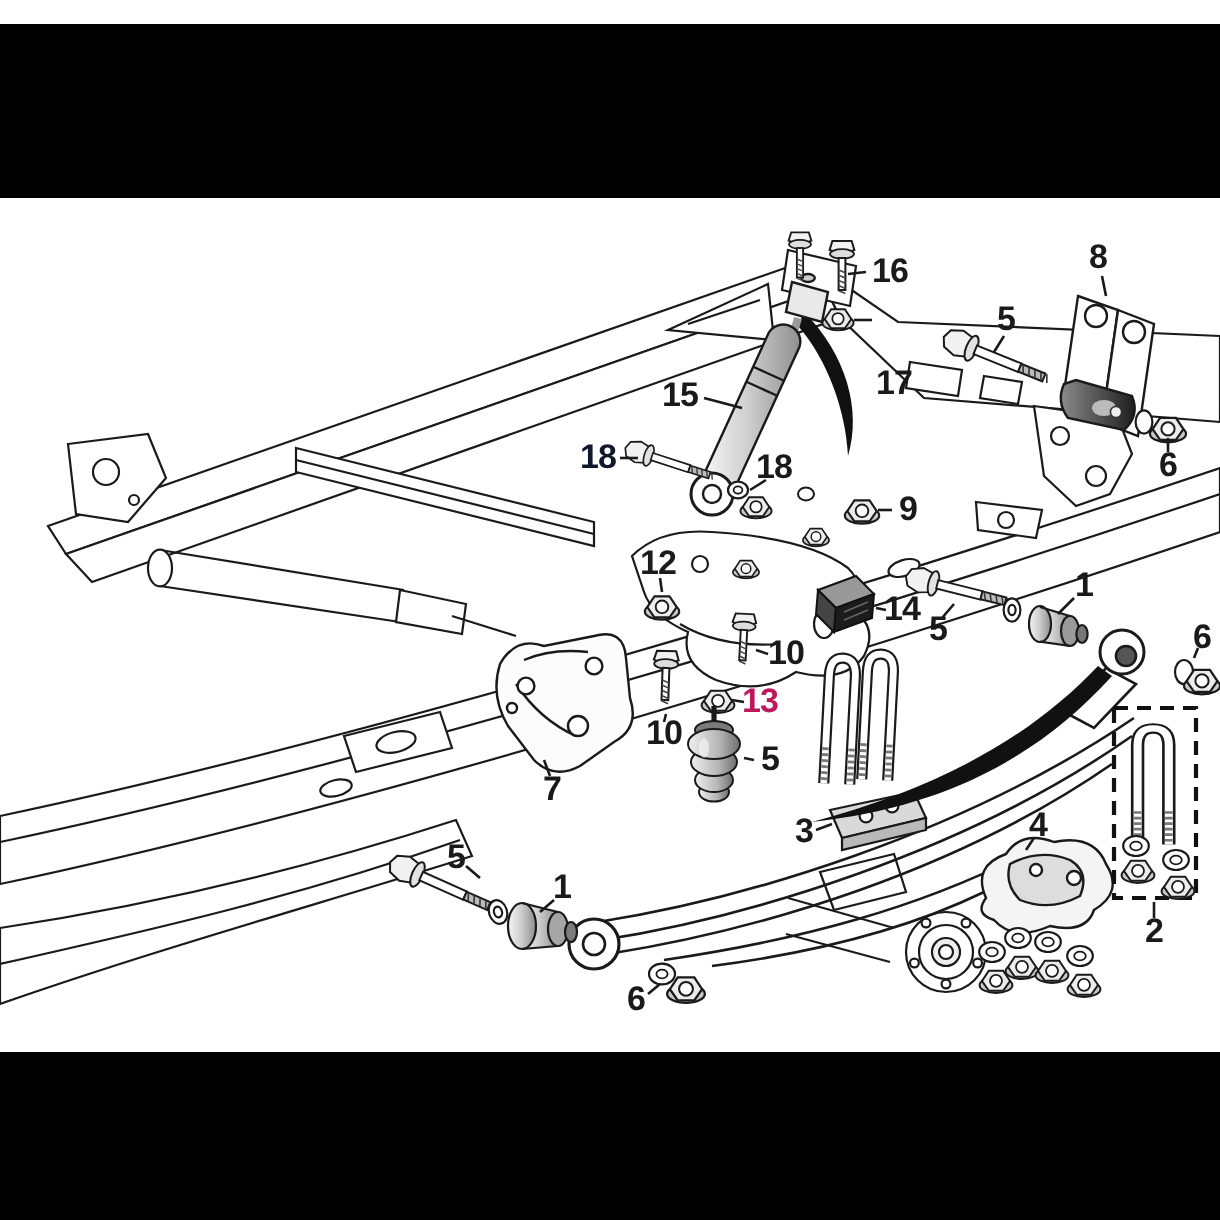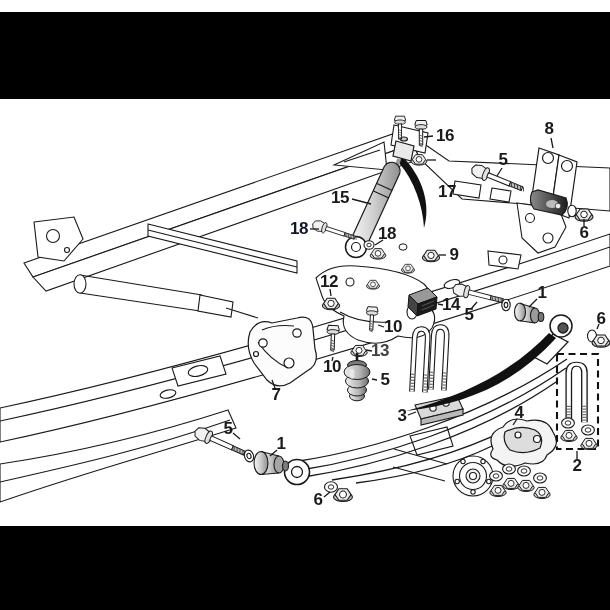--- a/index.html
+++ b/index.html
@@ -327,21 +327,21 @@
       <div class="callout" style="left: 503px; top: 148px; color: rgb(26, 26, 26);">5</div>
       <div class="callout" style="left: 549px; top: 117px; color: rgb(26, 26, 26);">8</div>
       <div class="callout" style="left: 584px; top: 221px; color: rgb(26, 26, 26);">6</div>
       <div class="callout" style="left: 454px; top: 243px; color: rgb(26, 26, 26);">9</div>
       <div class="callout" style="left: 329px; top: 270px; color: rgb(26, 26, 26);">12</div>
       <div class="callout" style="left: 451px; top: 293px; color: rgb(26, 26, 26);">14</div>
       <div class="callout" style="left: 469px; top: 303px; color: rgb(26, 26, 26);">5</div>
       <div class="callout" style="left: 542px; top: 281px; color: rgb(26, 26, 26);">1</div>
       <div class="callout" style="left: 601px; top: 307px; color: rgb(26, 26, 26);">6</div>
       <div class="callout" style="left: 393px; top: 315px; color: rgb(26, 26, 26);">10</div>
-      <div class="callout" style="left: 380px; top: 339px; color: #404040;">13</div>
+      <div class="callout" style="left: 380px; top: 339px; color: #be185d;">13</div>
       <div class="callout" style="left: 385px; top: 368px; color: rgb(26, 26, 26);">5</div>
       <div class="callout" style="left: 332px; top: 355px; color: rgb(26, 26, 26);">10</div>
       <div class="callout" style="left: 276px; top: 383px; color: rgb(26, 26, 26);">7</div>
       <div class="callout" style="left: 402px; top: 404px; color: rgb(26, 26, 26);">3</div>
       <div class="callout" style="left: 519px; top: 401px; color: rgb(26, 26, 26);">4</div>
       <div class="callout" style="left: 577px; top: 454px; color: rgb(26, 26, 26);">2</div>
       <div class="callout" style="left: 228px; top: 417px; color: rgb(26, 26, 26);">5</div>
       <div class="callout" style="left: 281px; top: 432px; color: rgb(26, 26, 26);">1</div>
       <div class="callout" style="left: 318px; top: 488px; color: rgb(26, 26, 26);">6</div>
     </div>

